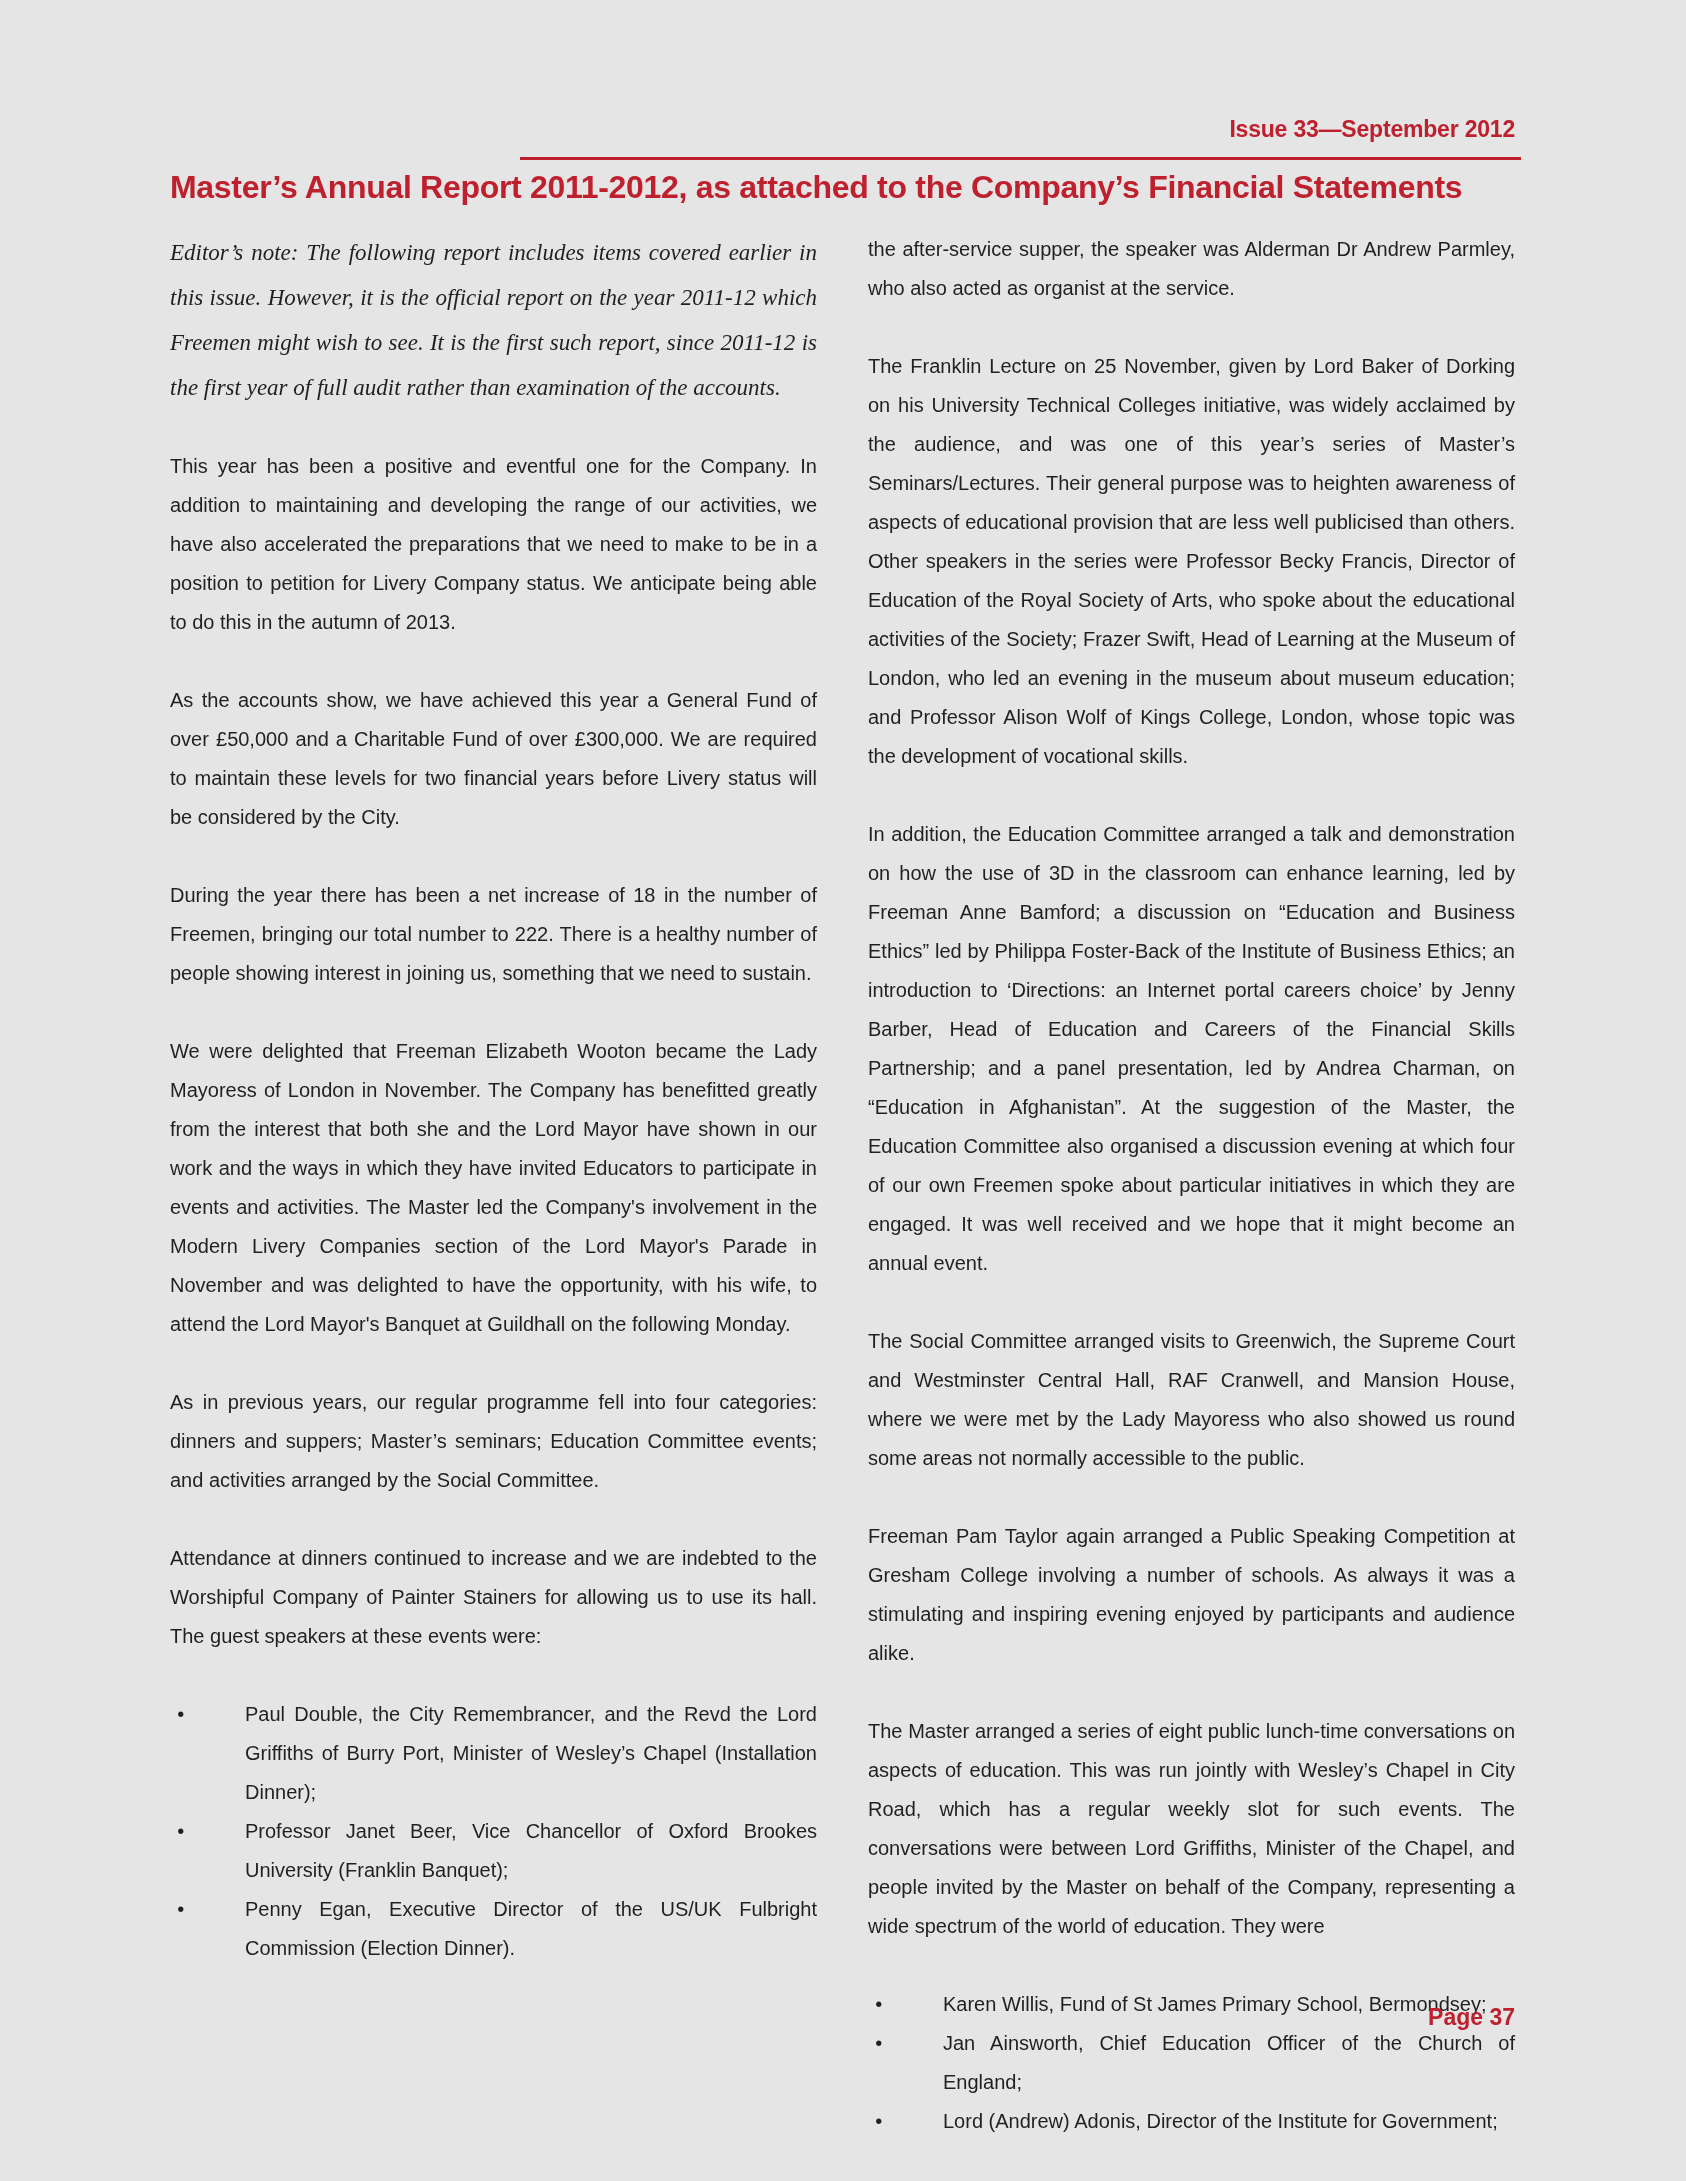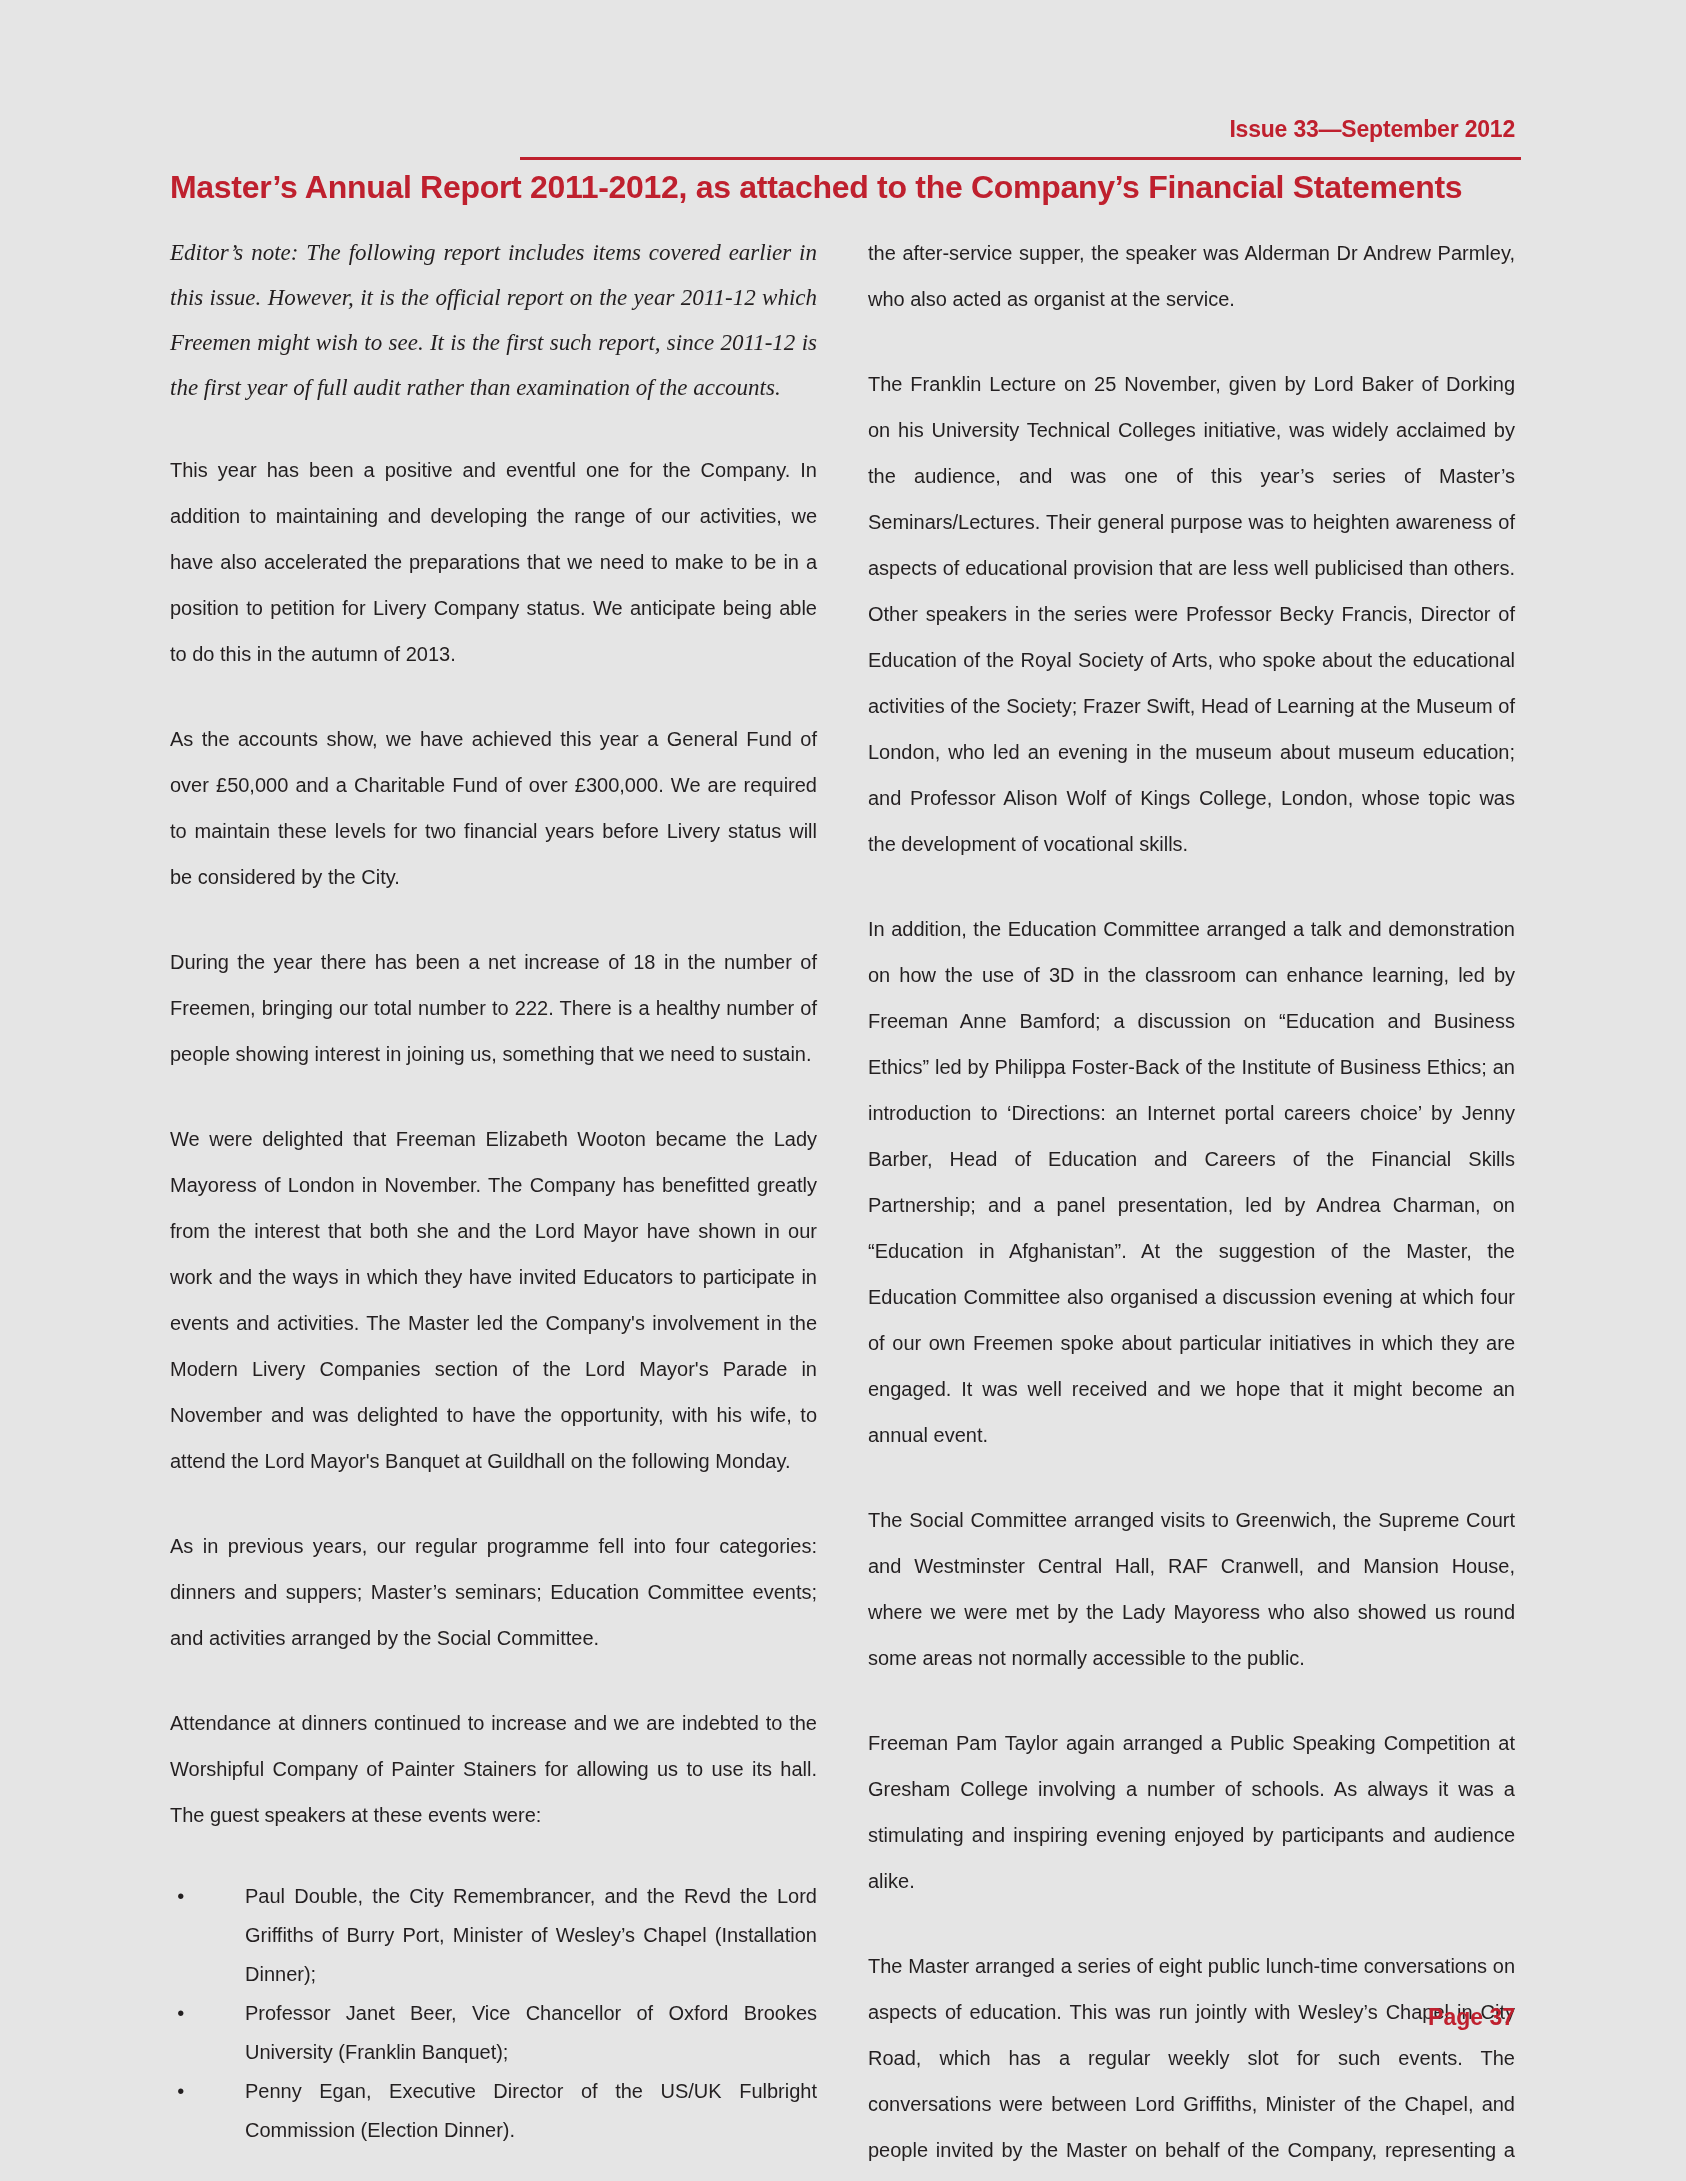--- a/index.html
+++ b/index.html
@@ -53,21 +53,21 @@
     display:flex;
     gap:51px;
   }
   .col{
     flex:1 1 0;
     min-width:0;
   }
   .col p{
     margin:0 0 39px 0;
     font-size:20px;
-    line-height:46px;
+    line-height:39px;
     text-align:justify;
   }
   .col p.editors-note{
     font-family:"Liberation Serif", serif;
     font-style:italic;
     font-size:23px;
     line-height:45px;
     margin-bottom:37px;
   }
   ul.bullet-list{

